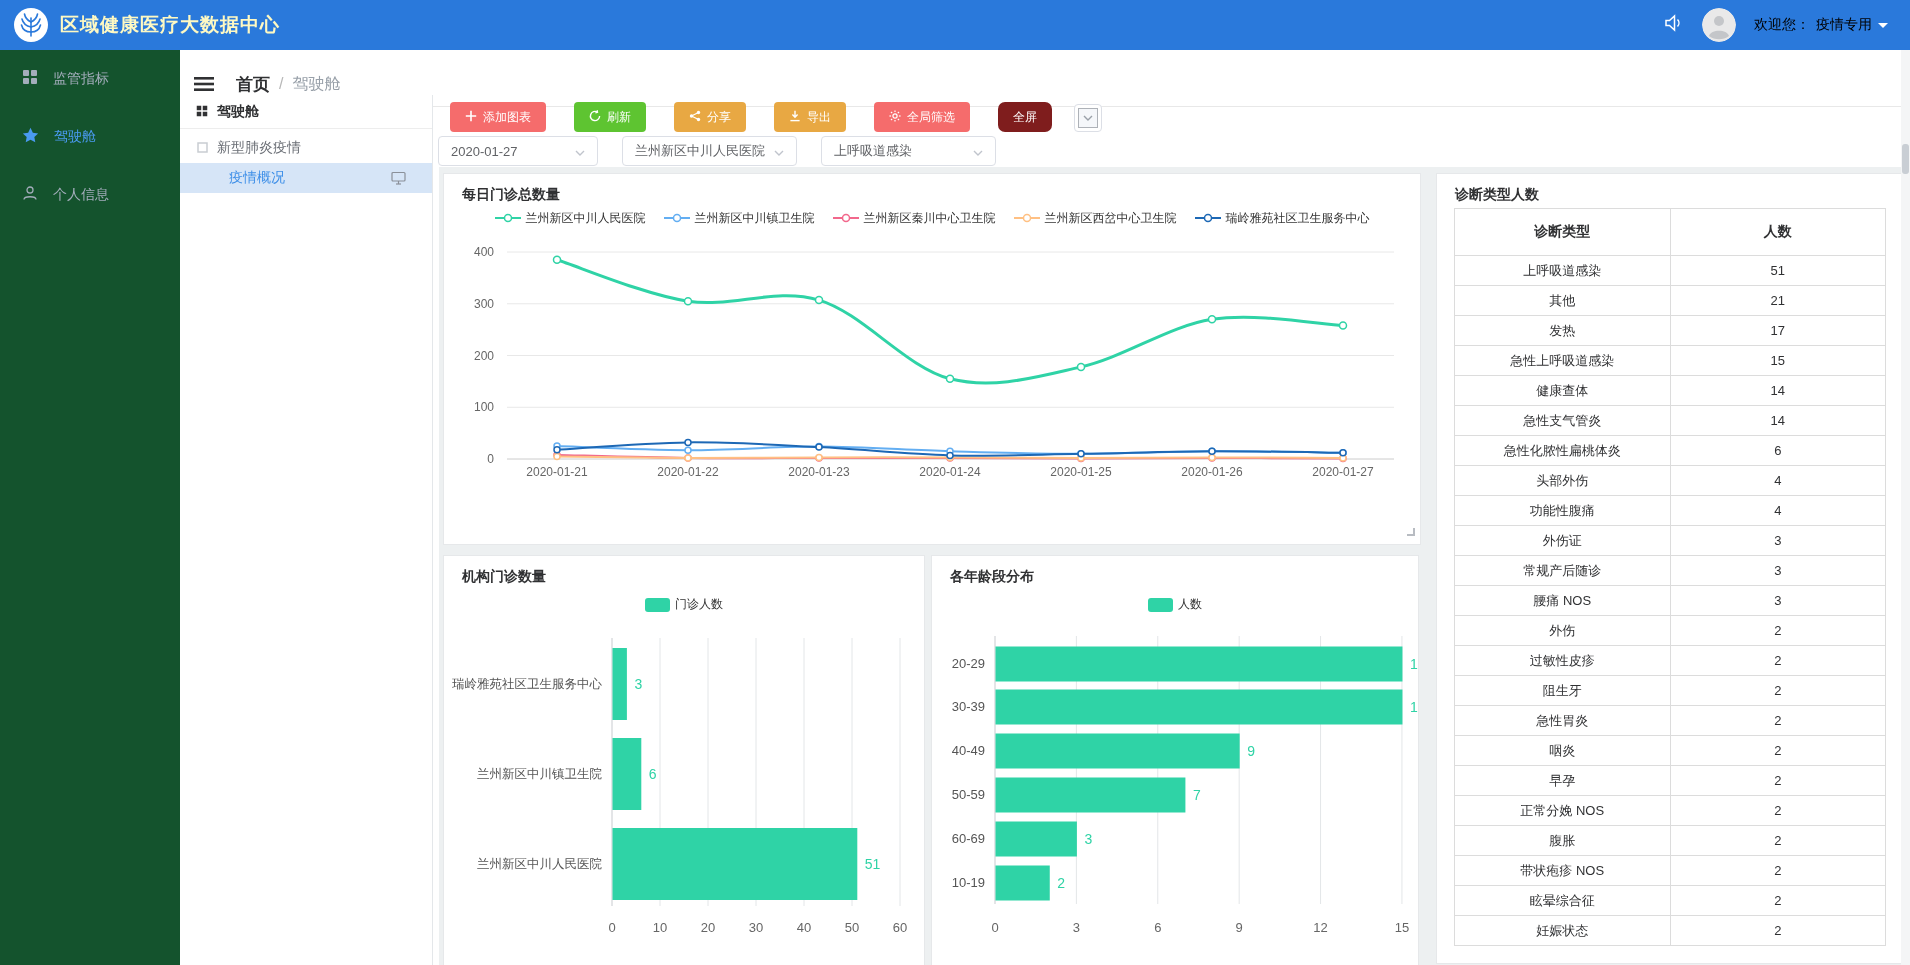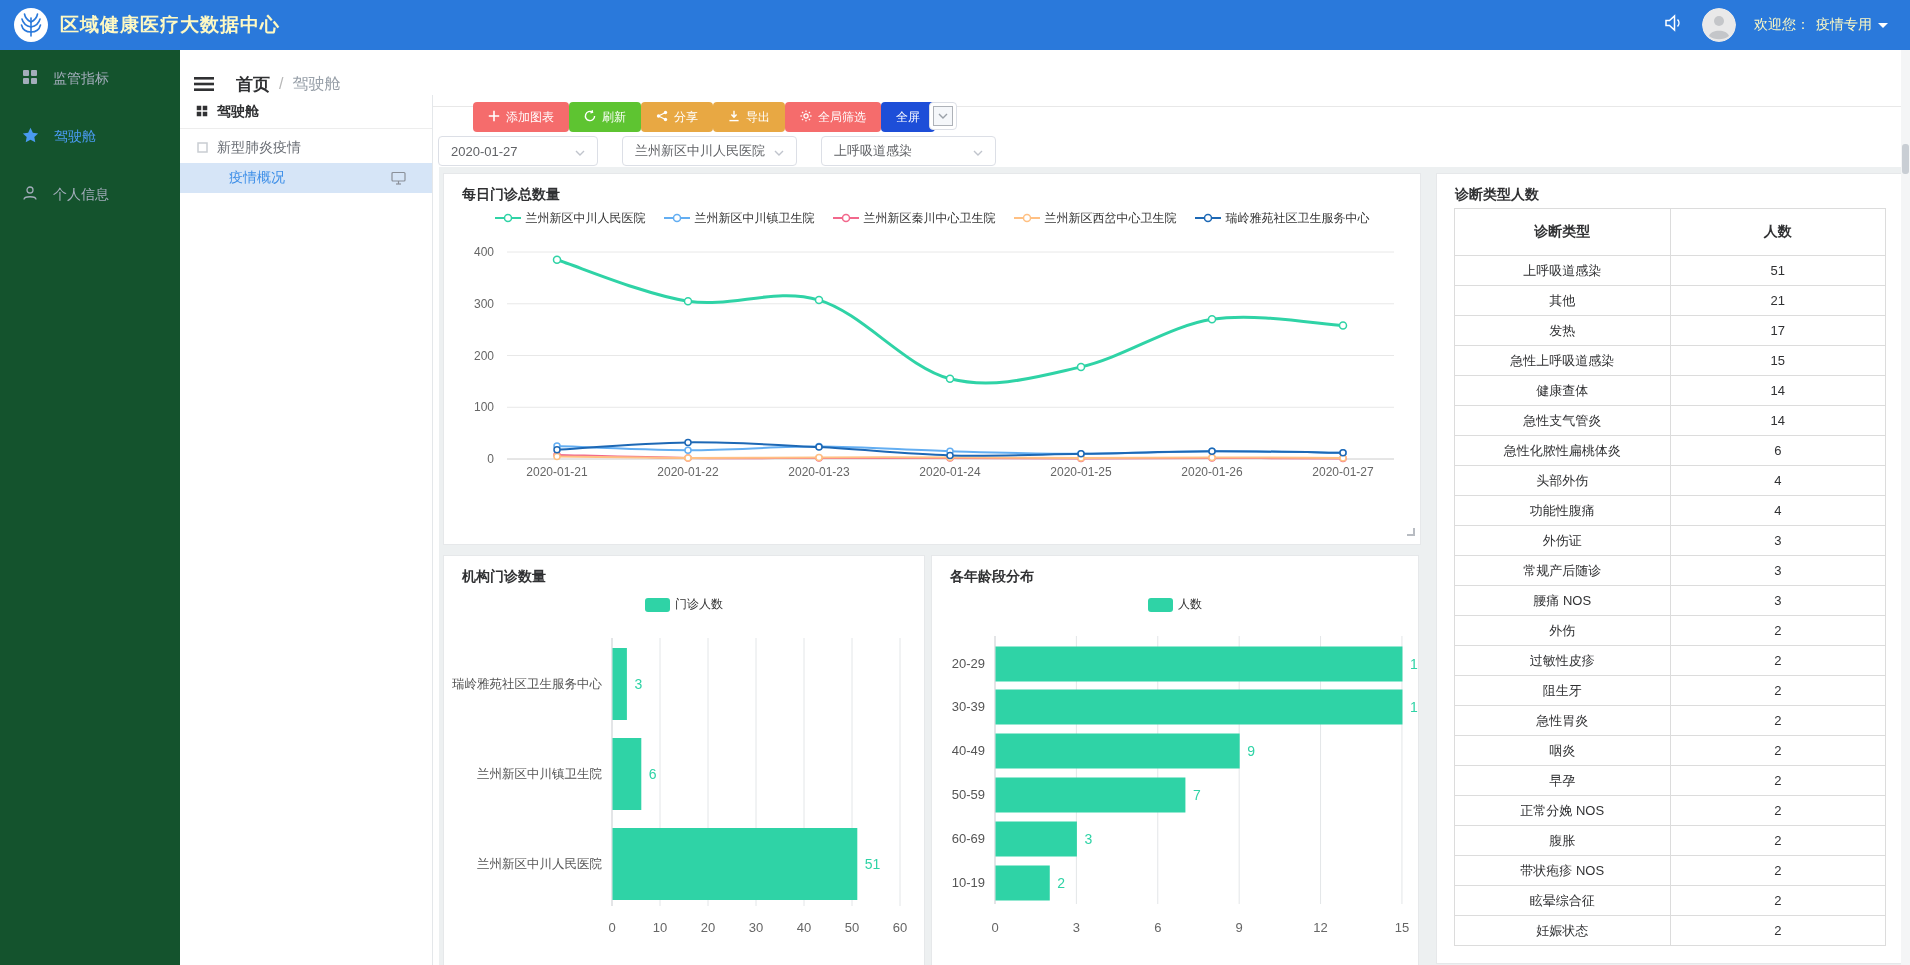--- a/index.html
+++ b/index.html
@@ -4,21 +4,21 @@
 <style>
   html,body{margin:0;padding:0;background:#fff;}
   #app{position:relative;width:1910px;height:965px;overflow:hidden;background:#fff;
        font-family:"Liberation Sans","DejaVu Sans",sans-serif;color:#333;}
   
   .top{position:absolute;left:0;top:0;width:1910px;height:50px;background:#2A79DB;display:flex;align-items:center;}
   .logo{margin-left:14px;width:34px;height:34px;flex:none;}
   .app-title{color:#fef9c3;font-size:19px;font-weight:bold;margin-left:12px;letter-spacing:1px;}
   .top-right{position:absolute;right:22px;top:0;height:50px;display:flex;align-items:center;gap:18px;}
   .avatar{width:34px;height:34px;border-radius:50%;overflow:hidden;}
-  .welcome{color:#fef9c3;font-size:14px;display:flex;align-items:center;gap:6px;}
+  .welcome{color:#000000;font-size:14px;display:flex;align-items:center;gap:6px;}
   .caret{width:0;height:0;border:5px solid transparent;border-top-color:#fff;margin-top:6px;}
   
   .sidebar{position:absolute;left:0;top:50px;width:180px;height:915px;background:#14532d;}
   .sb-item{display:flex;align-items:center;gap:15px;padding-left:22px;height:58px;cursor:pointer;}
   .sb-item .lbl{font-size:14px;color:#A3ADBB;}
   .sb-item.active .lbl{color:#4A9AF0;}
   
   .crumbbar{position:absolute;left:180px;top:62px;width:1730px;height:45px;background:#fff;
             border-bottom:1px solid #E8E8E8;display:flex;align-items:center;box-sizing:border-box;text-align:right;}
   .burger{margin-left:14px;display:flex;cursor:pointer;}
@@ -30,21 +30,21 @@
               border-right:1px solid #E4E7EA;box-sizing:border-box;}
   .tree-head{height:33px;border-bottom:1px solid #EDEDED;display:flex;align-items:center;gap:9px;
              padding-left:16px;font-weight:bold;font-size:14px;color:#303133;}
   .tree-group{height:30px;display:flex;align-items:center;gap:9px;padding-left:17px;color:#6B6F76;
               font-size:14px;margin-top:4px;cursor:pointer;}
   .tree-leaf{height:30px;background:#D6E5F7;color:#3E8FE8;font-size:14px;display:flex;align-items:center;
              padding-left:49px;position:relative;cursor:pointer;}
   .tree-leaf .monitor{position:absolute;right:26px;top:8px;}
   
   .content{position:absolute;left:433px;top:95px;width:1468px;height:870px;}
-  .toolbar{position:absolute;left:40px;top:7px;display:flex;align-items:flex-start;}
+  .toolbar{position:absolute;left:17px;top:7px;display:flex;align-items:flex-end;gap:28px;}
   .btn{height:30px;border:none;border-radius:4px;color:#fff;font-size:12px;display:inline-flex;
        align-items:center;gap:6px;padding:0 15px;cursor:pointer;font-family:inherit;}
   .mini-select{width:26px;height:26px;border:1px solid #DCDFE6;border-radius:4px;background:#fff;
                display:flex;align-items:center;justify-content:center;margin-left:-6px;cursor:pointer;}
   .mini-select .inner{width:18px;height:18px;border:1px solid #AEB2B8;background:#F5F7FA;
                display:flex;align-items:center;justify-content:center;}
   .filterbar{position:absolute;left:5px;top:41px;display:flex;gap:24px;}
   .select{height:30px;border:1px solid #DCDFE6;border-radius:4px;background:#fff;display:flex;
           align-items:center;justify-content:space-between;padding:0 12px;font-size:13px;color:#606266;
           box-sizing:border-box;cursor:pointer;}
@@ -228,21 +228,21 @@
                 <line x1="0.4" y1="6" x2="2.1" y2="6"></line>
                 <line x1="9.9" y1="6" x2="11.6" y2="6"></line>
                 <line x1="2" y1="2" x2="3.2" y2="3.2"></line>
                 <line x1="8.8" y1="8.8" x2="10" y2="10"></line>
                 <line x1="2" y1="10" x2="3.2" y2="8.8"></line>
                 <line x1="8.8" y1="3.2" x2="10" y2="2"></line>
               </g>
             </svg></span>
           <span>全局筛选</span>
         </button>
-        <button class="btn" style="background: #1d4ed8;">
+        <button class="btn" style="background: #7f1d1d; border-radius: 7px;">
           <span>全屏</span>
         </button>
         <div class="mini-select">
           <span class="inner">
             <svg width="10" height="6" viewBox="0 0 10 6" fill="none" stroke="#9AA0A8" stroke-width="1.4">
               <path d="M1 1 L5 5 L9 1"></path>
             </svg>
           </span>
         </div>
       </div>

